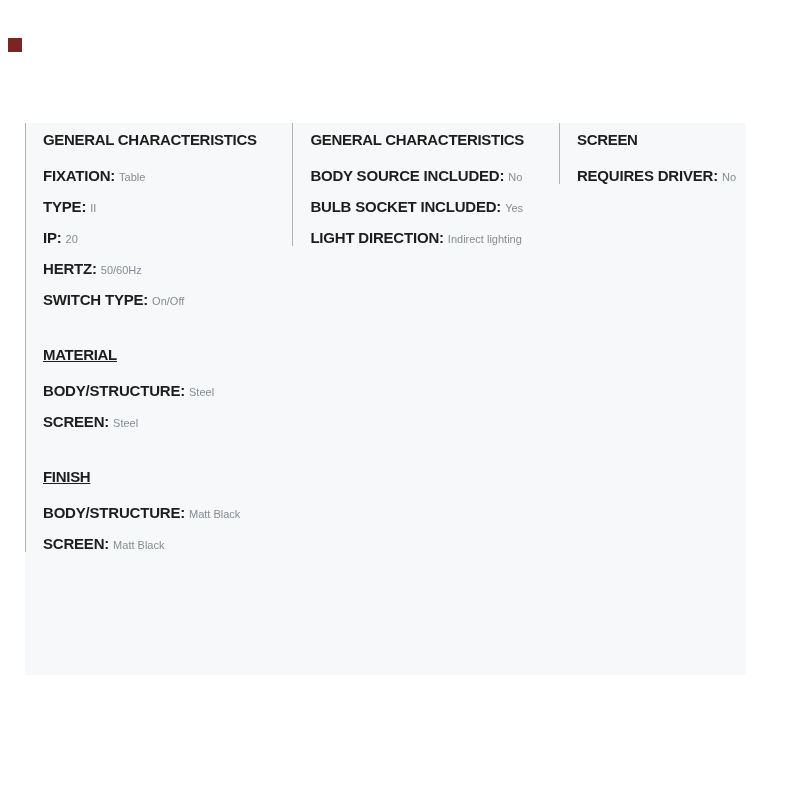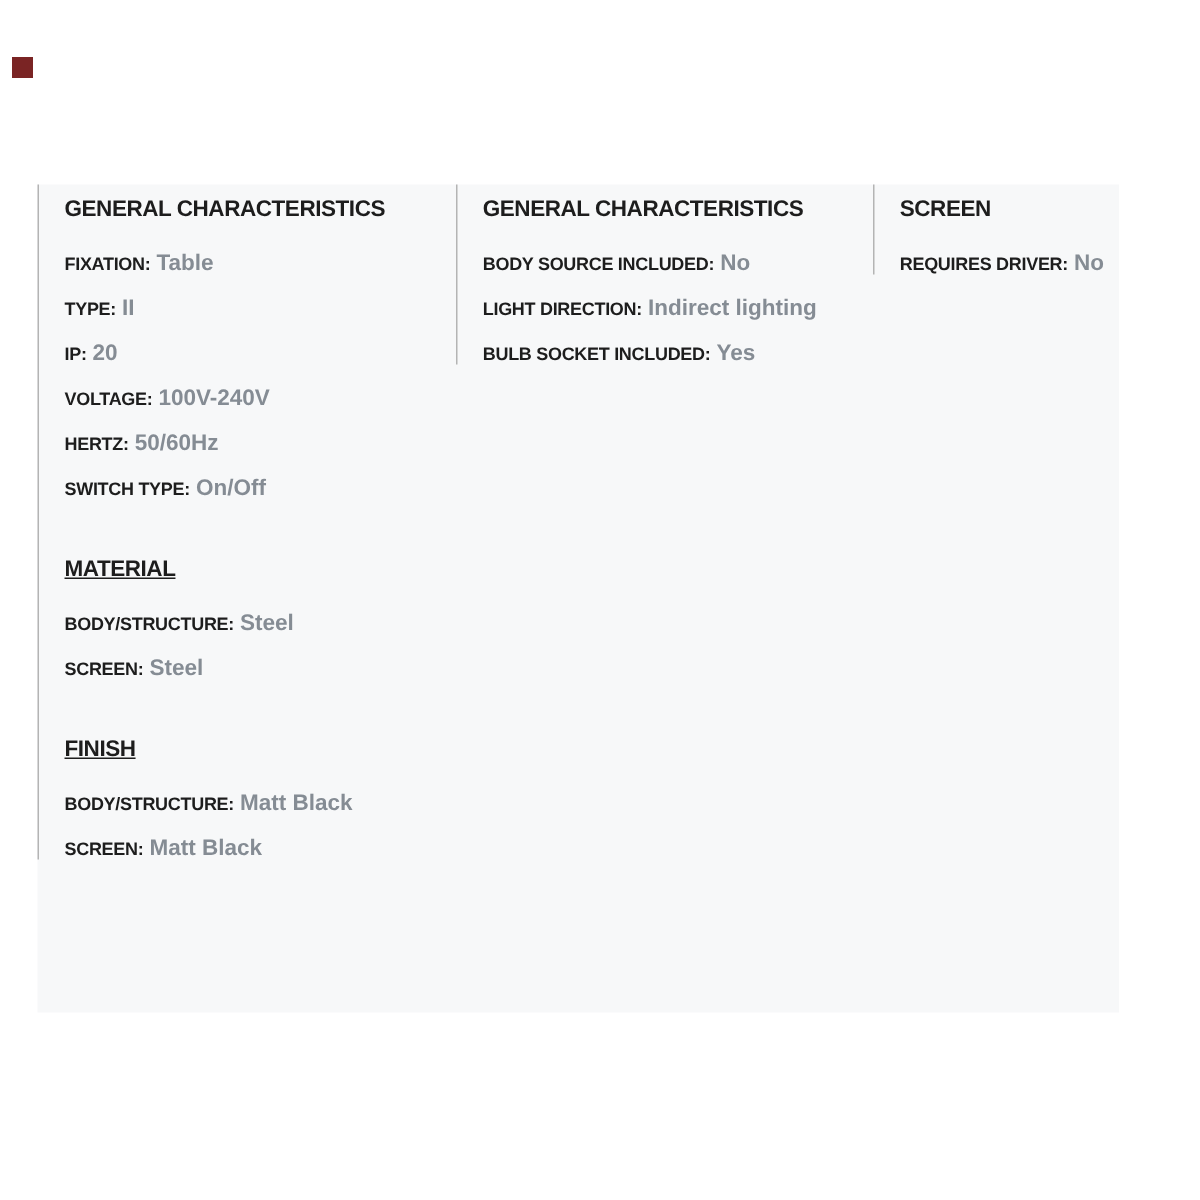--- a/index.html
+++ b/index.html
@@ -44,70 +44,68 @@
     margin-top: 38px;
     text-decoration: underline;
   }
   .spec-row {
     line-height: 13px;
     margin-bottom: 16px;
     white-space: nowrap;
   }
   .spec-row:last-child { margin-bottom: 0; }
   .spec-label {
-    font-size: 12px;
+    font-size: 15px;
     font-weight: bold;
     letter-spacing: -0.2px;
     color: #1d1d1d;
   }
   .spec-value {
-    font-size: 15px;
+    font-size: 11px;
     color: #858c94;
     margin-left: 4px;
-    font-weight: bold;
   }
   .rotation-icon {
     display: inline-block;
     vertical-align: -2px;
     margin-left: 5px;
   }
 </style>
 </head>
 <body>
 
 <div class="page">
   <div class="brand-mark"></div>
   <section class="spec-panel">
       <div class="spec-column spec-column-0">
         <div class="spec-section">
           <h3 class="section-title">GENERAL CHARACTERISTICS</h3>
           <div class="spec-row"><span class="spec-label">FIXATION:</span><span class="spec-value">Table</span></div>
           <div class="spec-row"><span class="spec-label">TYPE:</span><span class="spec-value">II</span></div>
           <div class="spec-row"><span class="spec-label">IP:</span><span class="spec-value">20</span></div>
-          <div class="spec-row"><span class="spec-label">VOLTAGE:</span><span class="spec-value">100V-240V</span></div>
           <div class="spec-row"><span class="spec-label">HERTZ:</span><span class="spec-value">50/60Hz</span></div>
           <div class="spec-row"><span class="spec-label">SWITCH TYPE:</span><span class="spec-value">On/Off</span></div>
         </div>
         <div class="spec-section">
           <h3 class="section-title">MATERIAL</h3>
           <div class="spec-row"><span class="spec-label">BODY/STRUCTURE:</span><span class="spec-value">Steel</span></div>
           <div class="spec-row"><span class="spec-label">SCREEN:</span><span class="spec-value">Steel</span></div>
         </div>
         <div class="spec-section">
           <h3 class="section-title">FINISH</h3>
           <div class="spec-row"><span class="spec-label">BODY/STRUCTURE:</span><span class="spec-value">Matt Black</span></div>
           <div class="spec-row"><span class="spec-label">SCREEN:</span><span class="spec-value">Matt Black</span></div>
         </div>
       </div>
       <div class="spec-column spec-column-1">
         <div class="spec-section">
           <h3 class="section-title">GENERAL CHARACTERISTICS</h3>
           <div class="spec-row"><span class="spec-label">BODY SOURCE INCLUDED:</span><span class="spec-value">No</span></div>
+          <div class="spec-row"><span class="spec-label">BULB SOCKET INCLUDED:</span><span class="spec-value">Yes</span></div>
           <div class="spec-row"><span class="spec-label">LIGHT DIRECTION:</span><span class="spec-value">Indirect lighting</span></div>
-          <div class="spec-row"><span class="spec-label">BULB SOCKET INCLUDED:</span><span class="spec-value">Yes</span></div>
         </div>
       </div>
       <div class="spec-column spec-column-2">
         <div class="spec-section">
           <h3 class="section-title">SCREEN</h3>
           <div class="spec-row"><span class="spec-label">REQUIRES DRIVER:</span><span class="spec-value">No</span></div>
         </div>
       </div>
     </section>
 </div>

